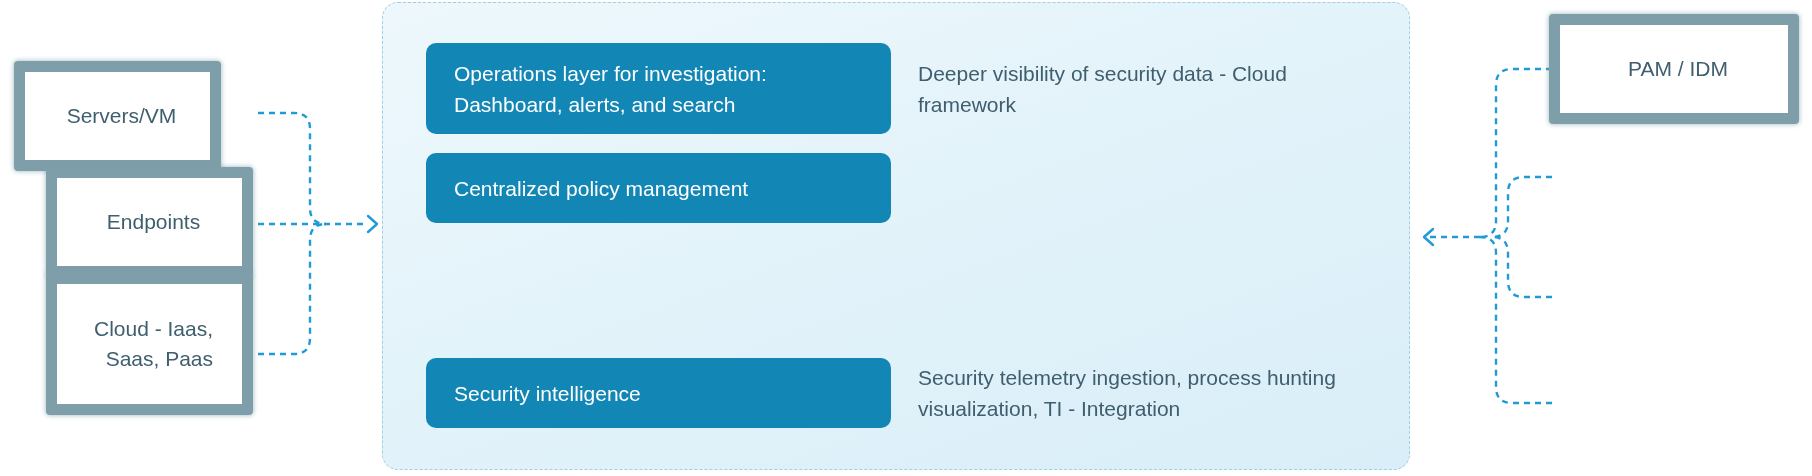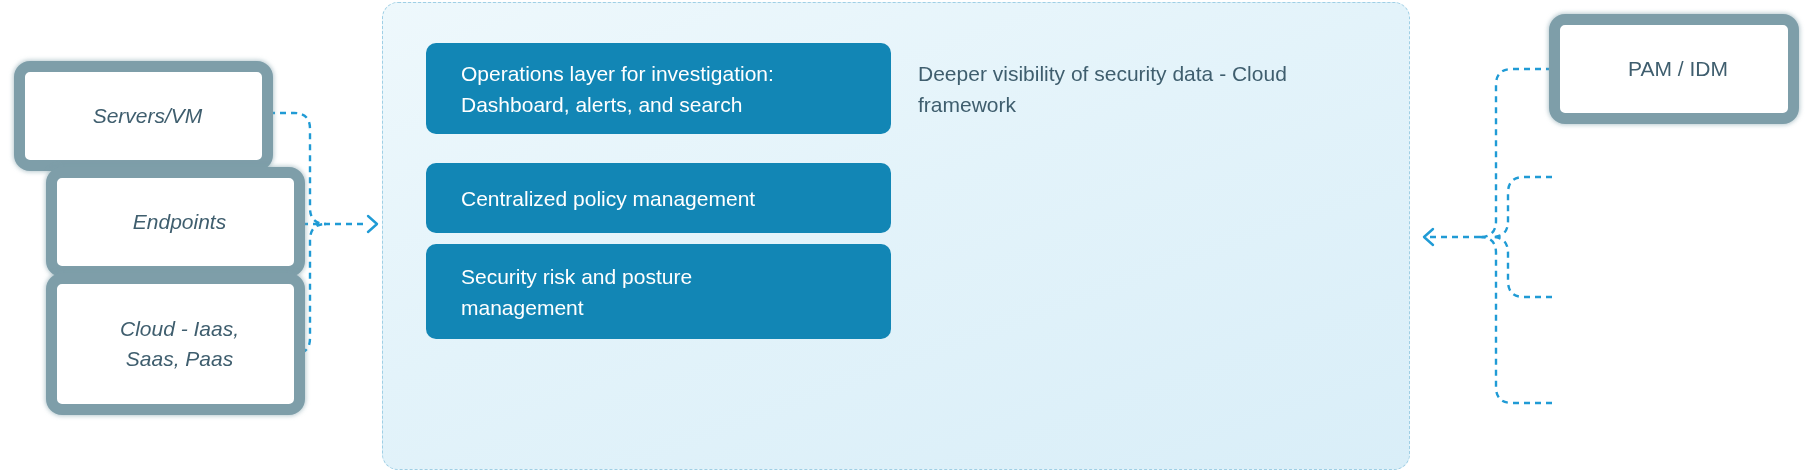--- a/index.html
+++ b/index.html
@@ -14,55 +14,55 @@
   .connectors{position:absolute;left:0;top:0;width:1812px;height:476px;pointer-events:none;}
 
   
   .col{position:absolute;display:flex;flex-direction:column;}
   .col-left{left:14px;top:61px;width:249px;}
   .col-right{left:1549px;top:14px;width:250px;}
   .node{
     box-sizing:border-box;
     background:#ffffff;
     border:11px solid #7E9EA9;
-    border-radius:16px;
+    border-radius:4px;
     box-shadow:0 0 4px 1px rgba(126,158,169,0.55);
     display:flex;align-items:center;justify-content:center;
     text-align:center;
     color:#3F5E6E;
     font-size:21px;line-height:30px;
     white-space:pre-line;
     padding-left:8px;
   }
-  .col-left .node{width:259px;height:110px;font-style:italic;}
+  .col-left .node{width:207px;height:110px;}
   .col-left .node + .node{margin-top:-4px;margin-left:32px;}
-  .col-left .node.tall{height:142px;}
+  .col-left .node.tall{height:142px;text-align:right;}
   .col-right .node{width:250px;height:110px;}
   .col-right .node + .node{margin-top:2px;}
 
   
   .panel{
     position:absolute;left:382px;top:2px;width:1028px;height:468px;
     box-sizing:border-box;
     border-radius:16px;
     border:1px dashed #9FCFE5;
     background:linear-gradient(160deg,#EEF8FC 0%,#E3F3FA 45%,#D9EEF8 100%);
   }
   .row{position:absolute;left:43px;display:flex;align-items:center;}
   .row-1{top:40px;height:91px;}
-  .row-2{top:160px;height:70px;}
+  .row-2{top:150px;height:70px;}
   .row-3{top:241px;height:95px;}
   .row-4{top:355px;height:70px;}
   .pill{
     box-sizing:border-box;
     width:465px;align-self:stretch;
     background:#1286B5;
     border-radius:10px;
     display:flex;align-items:center;
-    padding-left:35px;padding-right:18px;
+    padding-left:28px;padding-right:18px;
     color:#ffffff;
     font-size:21px;line-height:31px;
     white-space:pre-line;
   }
   .desc{
     margin-left:27px;
     width:500px;
     color:#3F5E6E;
     font-size:21px;line-height:31px;
     white-space:pre-line;
@@ -113,24 +113,27 @@
       </div>
       <div class="desc">Deeper visibility of security data - Cloud
 framework</div>
     </div>
     <div class="row row-2">
       <div class="pill">
         <span>Centralized policy management</span>
       </div>
     </div>
     <div class="row row-3">
+    </div>
+    <div class="row row-4">
       <div class="pill">
-        <span>Security risk and posture
-management</span>
+        <span>Security intelligence</span>
       </div>
+      <div class="desc">Security telemetry ingestion, process hunting
+visualization, TI - Integration</div>
     </div>
   </div>
 
   <div class="col col-right">
     <div class="node">
       <span>PAM / IDM</span>
     </div>
   </div>
 
 </div>

